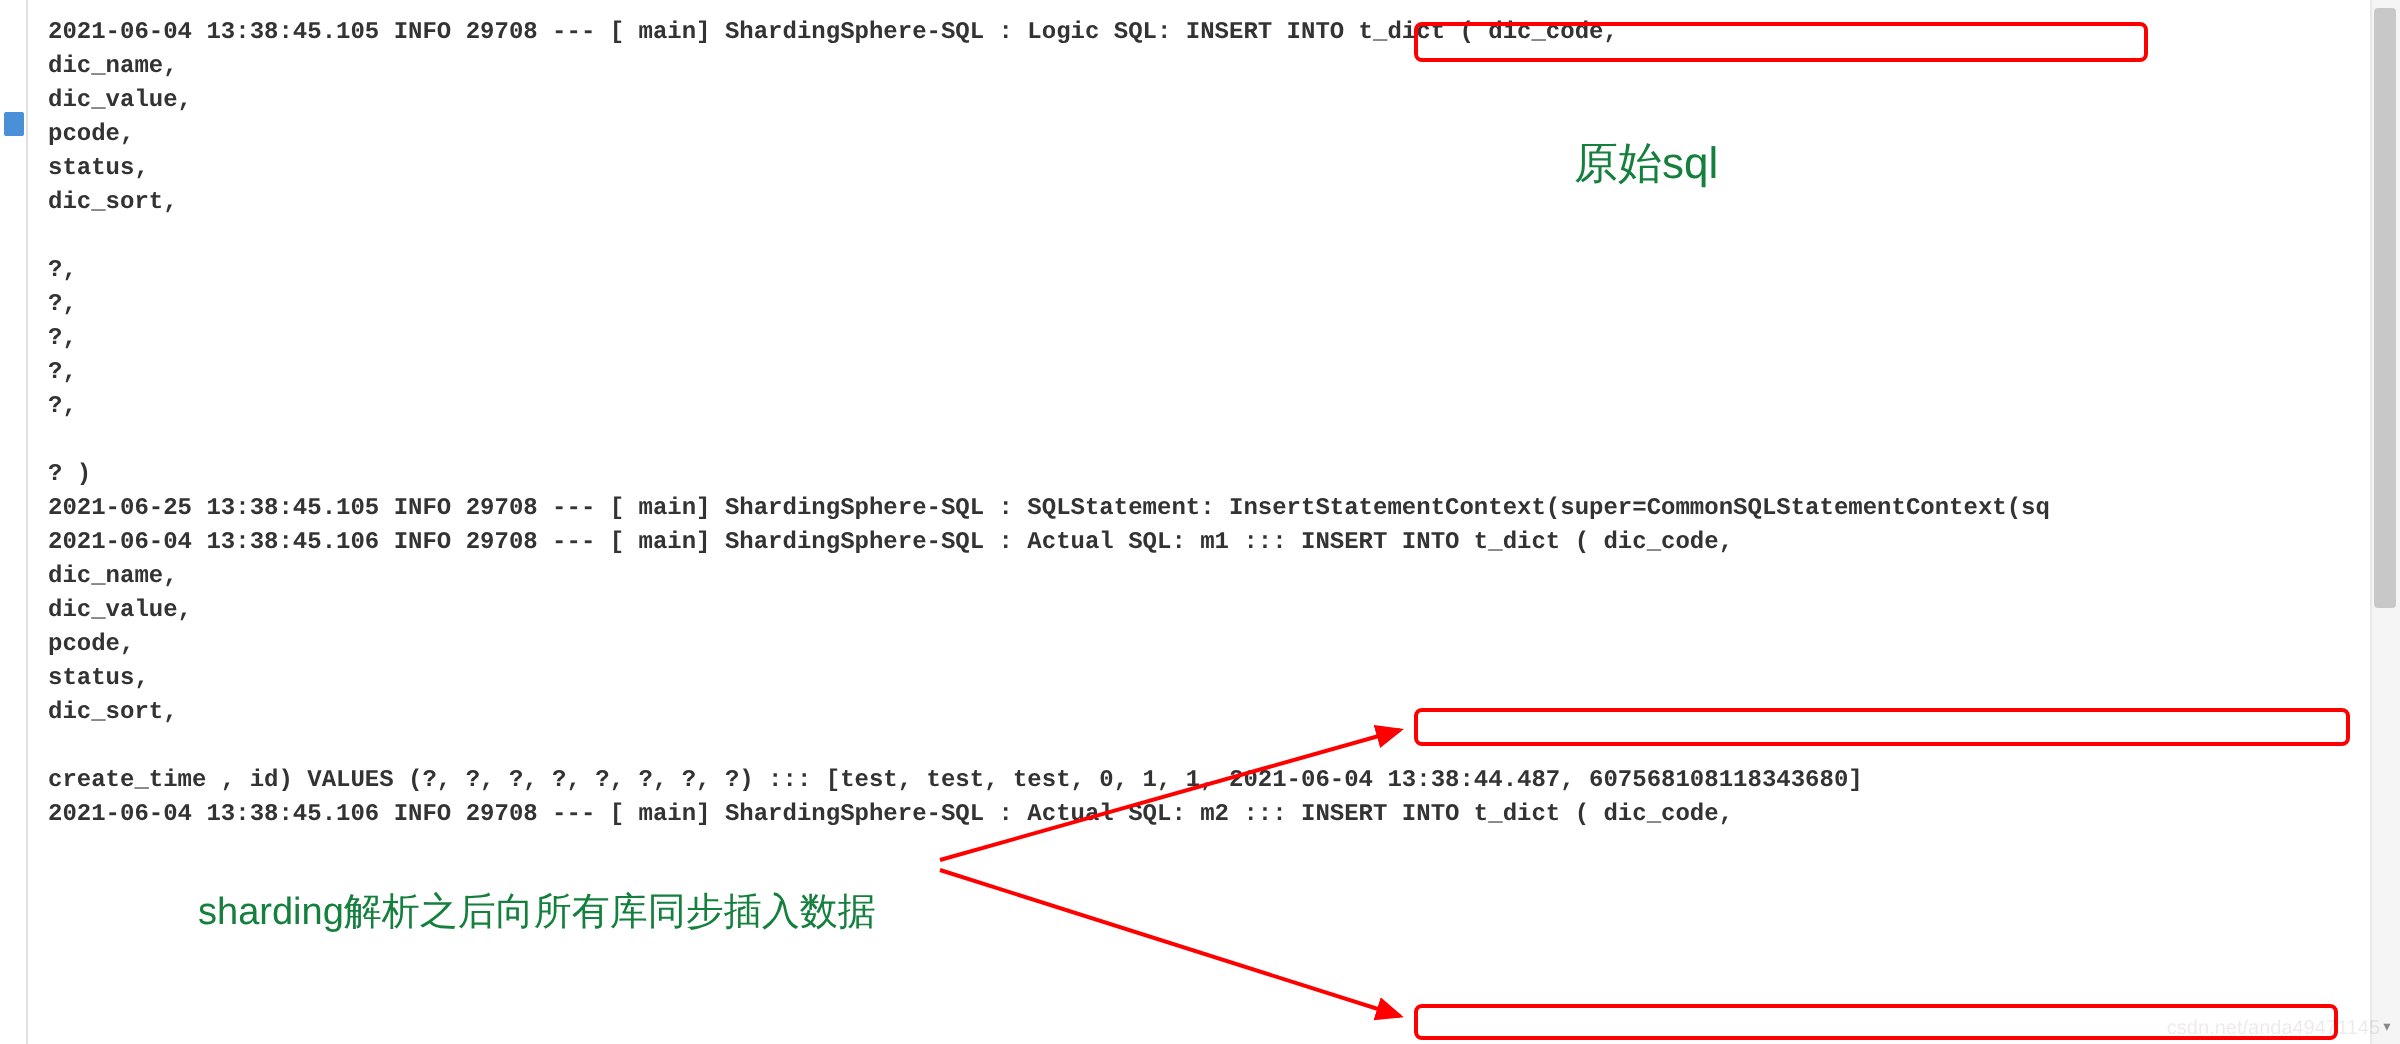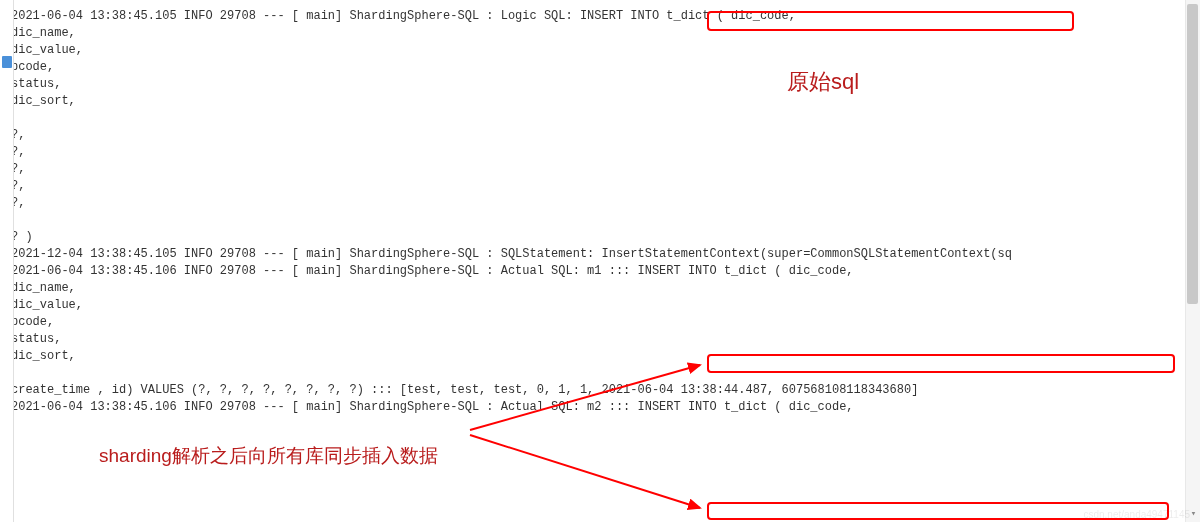--- a/index.html
+++ b/index.html
@@ -7,23 +7,24 @@
       font-family: Consolas, Monaco, "Courier New", monospace;
       font-size: 12px;
       background: #ffffff;
       color: #333;
       position: relative;
       width: 1200px;
       height: 522px;
       overflow: hidden;
     }
     .console-area {
-      padding: 8px 0 0 11px;
+      padding: 8px 0 0 24px;
       line-height: 17px;
       white-space: nowrap;
+      font-weight: bold;
     }
     .log-line {
       display: block;
       height: 17px;
     }
     .gutter {
       position: absolute;
       left: 0;
       top: 0;
       width: 14px;
@@ -44,21 +45,21 @@
       position: absolute;
       border: 2px solid #ff0000;
       border-radius: 4px;
       pointer-events: none;
     }
     .box1 { left: 707px; top: 11px; width: 367px; height: 20px; }
     .box2 { left: 707px; top: 354px; width: 468px; height: 19px; }
     .box3 { left: 707px; top: 502px; width: 462px; height: 18px; }
     .annotation-label {
       position: absolute;
-      color: #b91c1c;
+      color: #15803d;
       font-family: Arial, "Microsoft YaHei", sans-serif;
       font-size: 22px;
       font-weight: 500;
       pointer-events: none;
     }
     .label1 { left: 787px; top: 67px; }
     .label2 { left: 99px; top: 423px; font-size: 19px; margin-top: 20px; }
     .arrow {
       position: absolute;
       pointer-events: none;
@@ -115,21 +116,21 @@
   <span class="log-line">status,</span>
   <span class="log-line">dic_sort,</span>
   <span class="log-line"></span>
   <span class="log-line">?,</span>
   <span class="log-line">?,</span>
   <span class="log-line">?,</span>
   <span class="log-line">?,</span>
   <span class="log-line">?,</span>
   <span class="log-line"></span>
   <span class="log-line">? )</span>
-  <span class="log-line">2021-12-04 13:38:45.105  INFO 29708 --- [           main] ShardingSphere-SQL                       : SQLStatement: InsertStatementContext(super=CommonSQLStatementContext(sq</span>
+  <span class="log-line">2021-06-25 13:38:45.105  INFO 29708 --- [           main] ShardingSphere-SQL                       : SQLStatement: InsertStatementContext(super=CommonSQLStatementContext(sq</span>
   <span class="log-line">2021-06-04 13:38:45.106  INFO 29708 --- [           main] ShardingSphere-SQL                       : Actual SQL: m1 ::: INSERT INTO t_dict  ( dic_code,</span>
   <span class="log-line">dic_name,</span>
   <span class="log-line">dic_value,</span>
   <span class="log-line">pcode,</span>
   <span class="log-line">status,</span>
   <span class="log-line">dic_sort,</span>
   <span class="log-line"></span>
   <span class="log-line">create_time , id)  VALUES  (?, ?, ?, ?, ?, ?, ?, ?) ::: [test, test, test, 0, 1, 1, 2021-06-04 13:38:44.487, 607568108118343680]</span>
   <span class="log-line">2021-06-04 13:38:45.106  INFO 29708 --- [           main] ShardingSphere-SQL                       : Actual SQL: m2 ::: INSERT INTO t_dict  ( dic_code,</span>
 </div>

